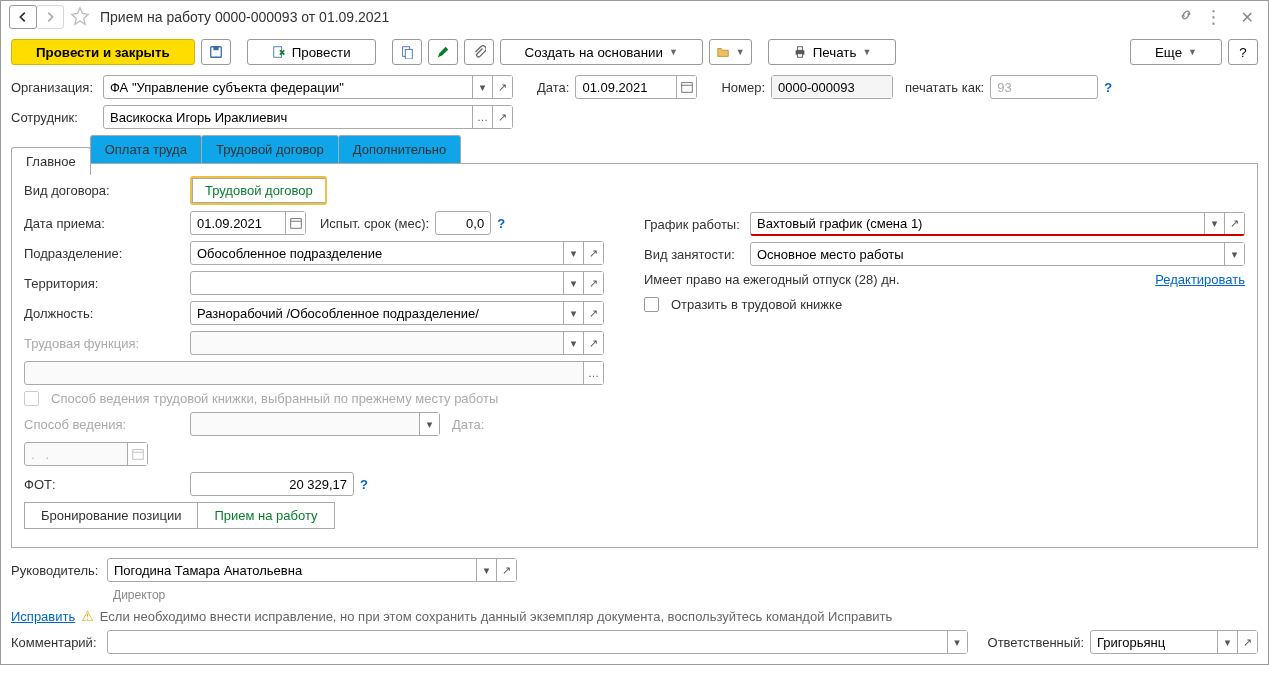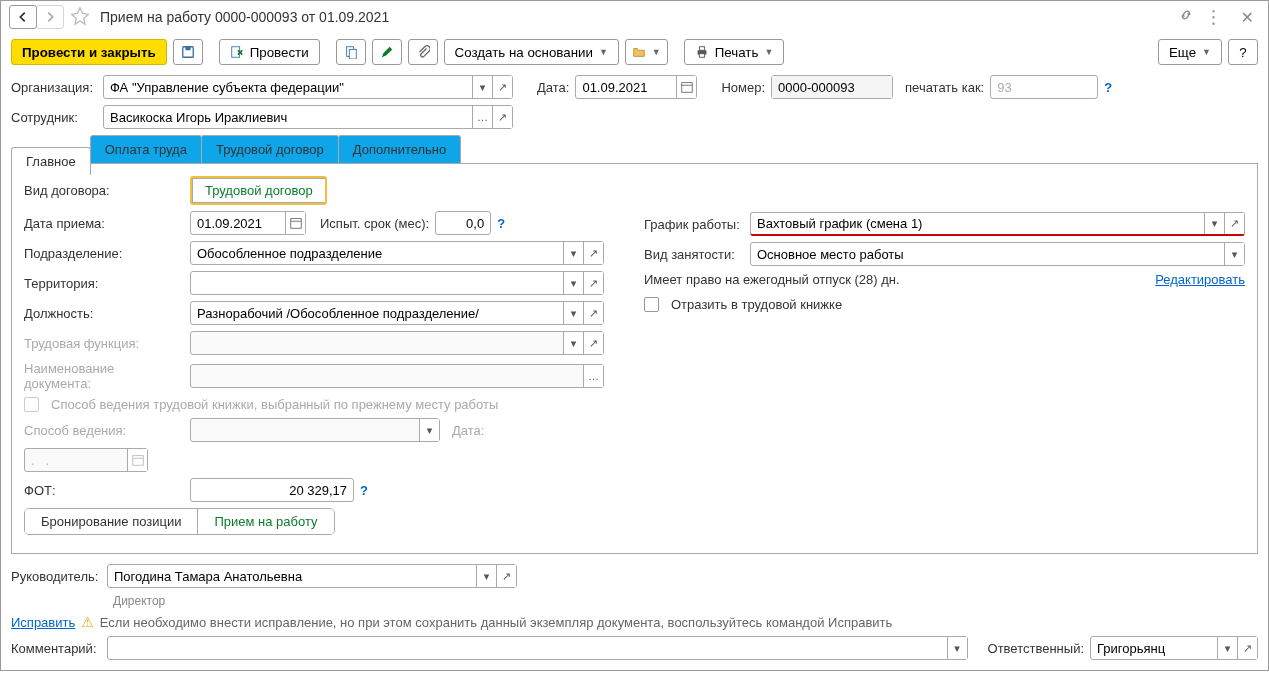--- a/index.html
+++ b/index.html
@@ -6,21 +6,21 @@
   body { margin: 0; padding: 0; font-size: 13px; background: #fff; color: #333; }
   .window { width: 1269px; border: 1px solid #999; background: #fff; }
   .titlebar { display: flex; align-items: center; padding: 4px 8px; }
   .nav-btn { width: 28px; height: 24px; border: 1px solid #999; background: #fff; display: inline-flex; align-items: center; justify-content: center; cursor: pointer; border-radius: 3px;}
   .nav-btn + .nav-btn { margin-left: -1px; }
   .star-icon svg { width: 20px; height: 20px; fill: none; stroke: #bbb; stroke-width: 1.5; }
   .title-text { font-size: 14px; margin-left: 4px; flex: 1; }
   .title-icons { display: flex; gap: 12px; align-items: center; }
   .title-icons > span, .title-icons > button { cursor: pointer; color: #888; background:none; border:none; font-size:16px;}
   .toolbar { display: flex; align-items: center; padding: 6px 10px; gap: 6px; flex-wrap: wrap; }
-  .btn { height: 26px; border: 1px solid #999; background: #fff; border-radius: 3px; padding: 0 10px; display: inline-flex; align-items: center; gap: 6px; cursor: pointer; }
+  .btn { height: 26px; border: 1px solid #999; background: #fff; border-radius: 3px; padding: 0 24px; display: inline-flex; align-items: center; gap: 6px; cursor: pointer; }
   .btn-yellow { background: #ffdd00; border-color: #d4b800; font-weight: bold; }
   .btn-icon { width: 30px; padding: 0; justify-content: center; }
   .dropdown-arrow { font-size: 9px; color: #666; }
   .spacer-grow { flex: 1; }
   .form-area { padding: 4px 10px 10px 10px; }
   .form-row { display: flex; align-items: center; margin-bottom: 6px; gap: 6px; flex-wrap: wrap; }
   .lbl { display: inline-block; }
   .input-group { display: inline-flex; border: 1px solid #aaa; border-radius: 3px; height: 24px; background: #fff; align-items: stretch; }
   .input-group input { border: none; outline: none; padding: 0 6px; font-size: 13px; flex: 1; min-width: 0; background: transparent; }
   .input-group .ig-btn { width: 20px; border-left: 1px solid #aaa; display: flex; align-items: center; justify-content: center; cursor: pointer; font-size: 11px; color: #555; background:#fff;}
@@ -34,21 +34,21 @@
   .col .form-row .lbl { width: 160px; }
   .contract-toggle { display: inline-flex; border: 2px solid #f0c040; border-radius: 3px; }
   .contract-toggle .opt { padding: 4px 12px; border: 1px solid #aaa; cursor: pointer; background:#fff;}
   .contract-toggle .opt:first-child { border-right: none; }
   .contract-toggle .opt.selected { color: #0a7d2c; }
   .link { color: #0066cc; text-decoration: underline; cursor: pointer; }
   .link-dotted { color: #0066cc; border-bottom: 1px dashed #0066cc; cursor: pointer; text-decoration: none; }
   .hint { color: #0066cc; font-weight: bold; cursor: pointer; }
   .disabled-text { color: #aaa; }
   .checkbox { width: 15px; height: 15px; border: 1px solid #999; border-radius: 2px; display: inline-block; vertical-align: middle; margin-right: 6px; }
-  .toggle-pair { display: inline-flex; border: 1px solid #aaa; border-radius: 5px; overflow: hidden; align-items: center; }
+  .toggle-pair { display: inline-flex; border: 1px solid #aaa; border-radius: 0; overflow: hidden; align-items: center; }
   .toggle-pair .opt { padding: 5px 16px; cursor: pointer; background: #fff; }
   .toggle-pair .opt + .opt { border-left: 1px solid #aaa; }
   .toggle-pair .opt.green { color: #0a7d2c; }
   .underline-red { border-bottom: 2px solid #cc0000; }
   .warning-icon { color: #e6a800; font-size: 14px; }
   svg.i { width: 14px; height: 14px; }
 </style>
 </head>
 <body>
 
@@ -243,21 +243,20 @@
         </div>
         <div class="form-row">
           <span class="lbl disabled-text">Трудовая функция:</span>
           <div class="input-group" style="flex:1;background:#fafafa">
             <input disabled="" style="">
             <span class="ig-btn">▾</span>
             <span class="ig-btn">↗</span>
           </div>
         </div>
         <div class="form-row">
-          <span class="lbl disabled-text">Наименование документа:</span>
           <div class="input-group" style="flex:1;background:#fafafa">
             <input disabled="" style="">
             <span class="ig-btn">…</span>
           </div>
         </div>
         <div class="form-row">
           <span class="checkbox" style="border-color:#ccc"></span>
           <span class="disabled-text">Способ ведения трудовой книжки, выбранный по прежнему месту работы</span>
         </div>
         <div class="form-row">

